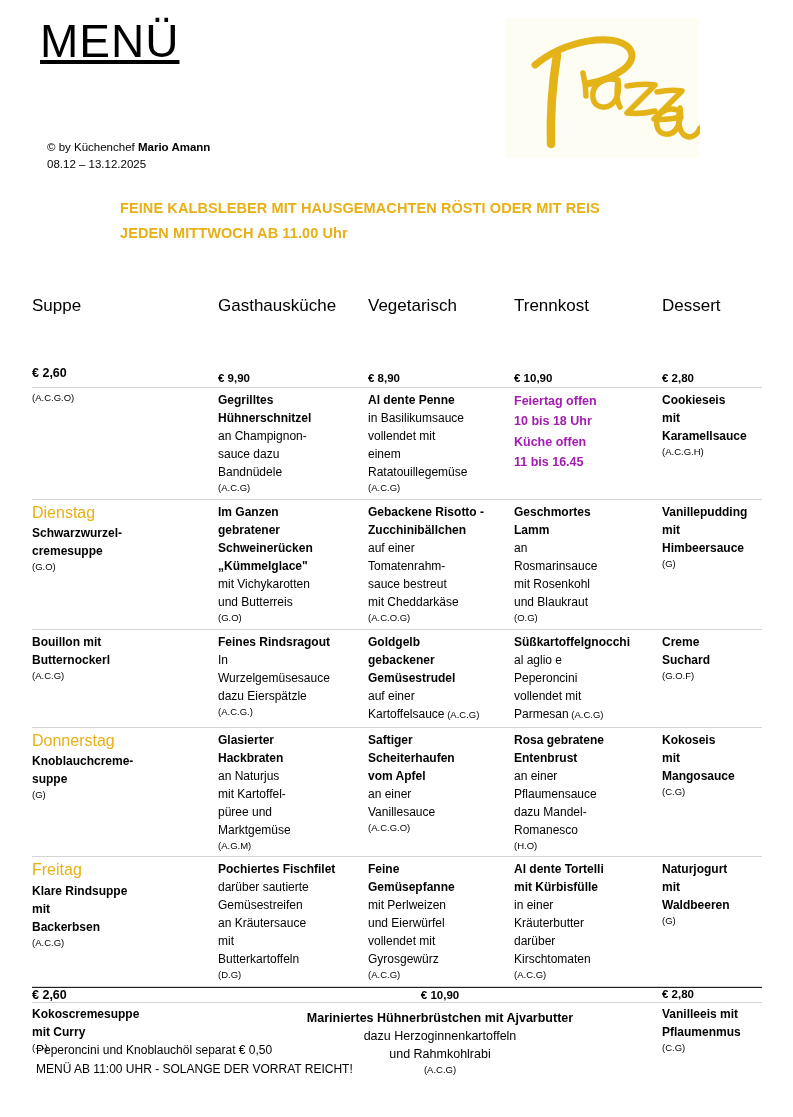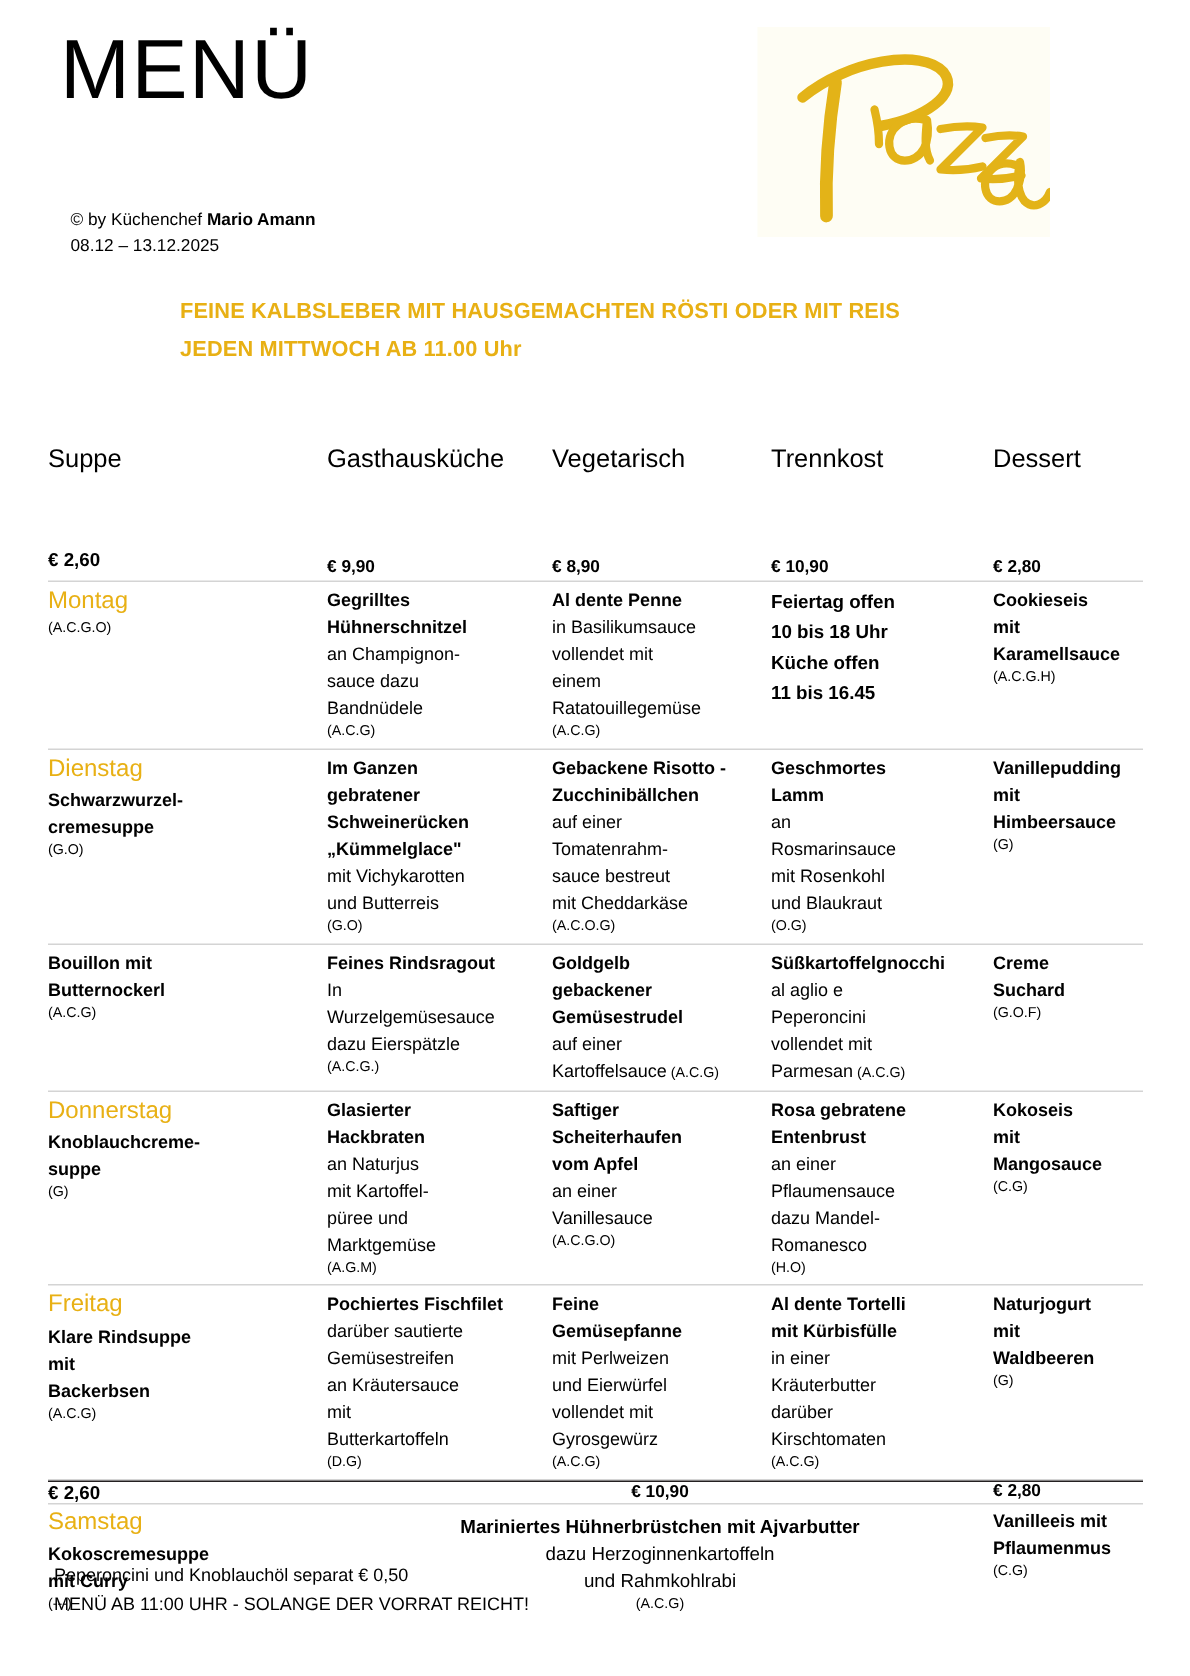--- a/index.html
+++ b/index.html
@@ -24,26 +24,27 @@
 
   
   .header {
     position: relative;
     height: 185px;
   }
   .menu-title {
     position: absolute;
     left: 40px;
     top: 18px;
-    font-size: 56px;
+    font-size: 46px;
     font-weight: 400;
     letter-spacing: 1px;
     line-height: 1;
     color: #000;
     font-family: "Liberation Sans", sans-serif;
+    text-decoration: underline;
   }
   .byline {
     position: absolute;
     left: 47px;
     top: 139px;
     font-size: 11.5px;
     font-weight: 700;
     line-height: 1.45;
     white-space: nowrap;
   }
@@ -146,21 +147,21 @@
   }
   .dish .b { font-weight: 700; }
   .alg {
     font-size: 9.5px;
     line-height: 1.45;
     font-weight: 400;
   }
   .dish-lines div { white-space: normal; }
 
   .highlight {
-    color: #000000;
+    color: #a21caf;
     font-weight: 700;
     font-size: 12.5px;
     line-height: 1.62;
   }
 
   
   .sam-price-row .col { font-size: 11.5px; font-weight: 700; }
   .sam-price-row .c1 { font-size: 12.5px; }
   .sam-mid {
     width: 444px;
@@ -257,21 +258,20 @@
       <div class="col c2">€ 9,90</div>
       <div class="col c3">€ 8,90</div>
       <div class="col c4">€ 10,90</div>
       <div class="col c5">€ 2,80</div>
     </div>
     <div class="rule-light"></div>
 
     <div id="day-rows">
         <div class="row day-row">
           <div class="col c1">
-            <div class="day-name">Montag</div>
             <div class="alg">(A.C.G.O)</div>
           </div>
           <div class="col c2">
             <div class="dish dish-lines">
               <div class="b">Gegrilltes</div>
               <div class="b">Hühnerschnitzel</div>
               <div>an Champignon-</div>
               <div>sauce dazu</div>
               <div>Bandnüdele</div>
             </div>
@@ -510,21 +510,20 @@
     <div class="rule-dark"></div>
     <div class="row sam-price-row">
       <div class="col c1">€ 2,60</div>
       <div class="sam-mid">€ 10,90</div>
       <div class="col c5">€ 2,80</div>
     </div>
     <div class="rule-light"></div>
 
     <div class="row sam-body-row">
       <div class="col c1">
-        <div class="day-name">Samstag</div>
         <div class="dish">
           <div class="b">Kokoscremesuppe</div>
           <div class="b">mit Curry</div>
         </div>
         <div class="alg">(---)</div>
       </div>
       <div class="sam-mid-body">
         <div class="b">Mariniertes Hühnerbrüstchen mit Ajvarbutter</div>
         <div>dazu Herzoginnenkartoffeln</div>
         <div>und Rahmkohlrabi</div>

